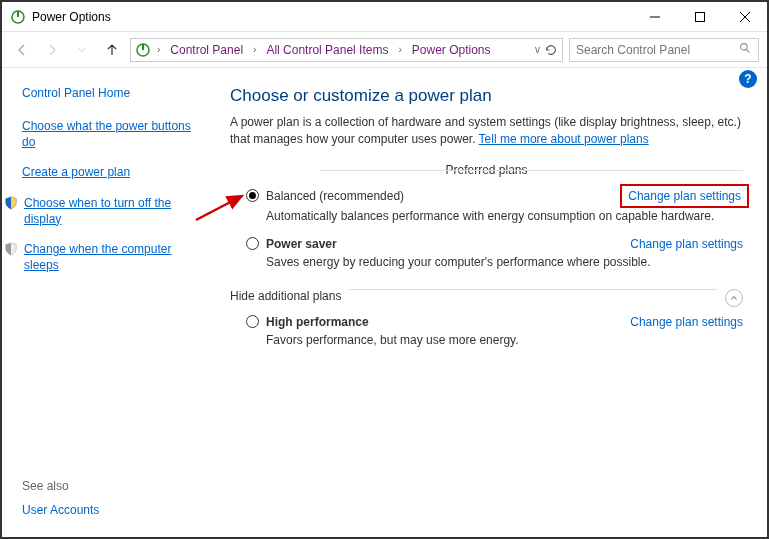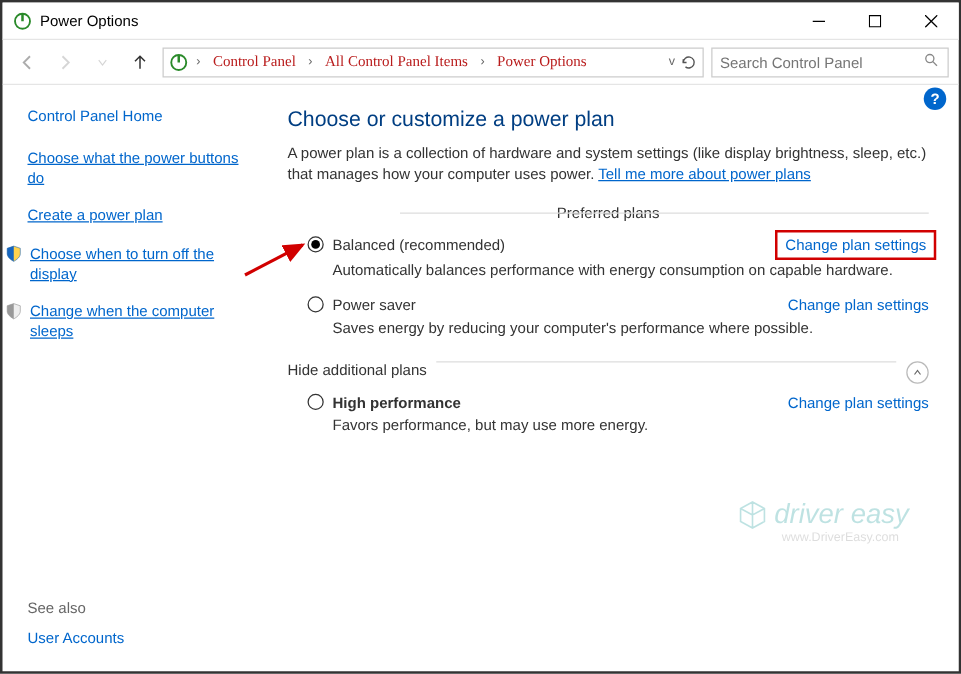--- a/index.html
+++ b/index.html
@@ -12,21 +12,21 @@
 .winbtns { display: flex; height: 100%; }
 .winbtn { width: 45px; display: flex; align-items: center; justify-content: center; cursor: pointer; }
 .winbtn svg { width: 10px; height: 10px; }
 
 
 .navbar { height: 36px; display: flex; align-items: center; padding: 0 8px; gap: 6px; border-bottom: 1px solid #e5e5e5; }
 .navbtn { width: 24px; height: 24px; display: flex; align-items: center; justify-content: center; }
 .navbtn.disabled { opacity: 0.4; }
 .breadcrumb { flex: 1; height: 24px; border: 1px solid #ccc; display: flex; align-items: center; padding: 0 4px; font-size: 12px; gap: 2px; }
 .bc-sep { color: #666; padding: 0 4px; font-size: 10px; }
-.bc-item { color: #b91c1c; padding: 2px 4px; font-family: Liberation Serif, serif; }
+.bc-item { color: #701a75; padding: 2px 4px; }
 .bc-icon { width: 16px; height: 16px; }
 .bc-right { margin-left: auto; display: flex; gap: 4px; align-items: center; }
 .searchbox { width: 190px; height: 24px; border: 1px solid #ccc; display: flex; align-items: center; padding: 0 6px; font-size: 12px; color: #888; }
 .searchbox input { border: none; outline: none; flex: 1; font-size: 12px; color: #333; background: transparent; }
 .searchbox .sicon { color: #888; }
 
 
 .content { display: flex; height: calc(100% - 66px); position: relative; }
 .sidebar { width: 210px; padding: 18px 12px 12px 20px; font-size: 12px; }
 .sidebar .home { color: #0066cc; margin-bottom: 18px; }
@@ -188,21 +188,21 @@
         <span class="radio checked"></span>
         <span class="pname">Balanced (recommended)</span>
         <span class="cps highlight-box">Change plan settings</span>
       </div>
       <div class="pdesc">Automatically balances performance with energy consumption on capable hardware.</div>
     </div>
 
     <div class="plan">
       <div class="plan-row">
         <span class="radio"></span>
-        <span class="pname" style="font-weight:normal">Power saver</span>
+        <span class="pname" style="font-weight:bold">Power saver</span>
         <span class="cps">Change plan settings</span>
       </div>
       <div class="pdesc">Saves energy by reducing your computer's performance where possible.</div>
     </div>
 
     <div class="hide-hdr">
       <span class="txt">Hide additional plans</span>
       <span class="line2"></span>
       <span class="expand-btn">
           <svg width="8" height="8" viewBox="0 0 10 10">
@@ -213,28 +213,20 @@
 
     <div class="plan">
       <div class="plan-row">
         <span class="radio"></span>
         <span class="pname" style="font-weight:bold">High performance</span>
         <span class="cps">Change plan settings</span>
       </div>
       <div class="pdesc">Favors performance, but may use more energy.</div>
     </div>
 
-    <div class="watermark">
-      <div class="wm1">
-        <svg class="cube" width="26" height="26" viewBox="0 0 30 30">
-            <path d="M15 3 L26 9 L26 21 L15 27 L4 21 L4 9 Z M15 3 L15 15 L26 9 M15 15 L4 9 M15 15 L15 27" fill="none" stroke="#1a9b9b" stroke-width="1.5"></path>
-          </svg><span>driver easy</span>
-      </div>
-      <div class="wm2">www.DriverEasy.com</div>
-    </div>
   </div>
 </div>
 
 <svg class="arrow-annot" width="60" height="36">
   <defs>
       <marker id="ah" markerWidth="8" markerHeight="8" refX="6" refY="3" orient="auto">
         <path d="M0 0 L7 3 L0 6 Z" fill="#d10000"></path>
       </marker>
     </defs>
   <line x1="4" y1="30" x2="50" y2="6" stroke="#d10000" stroke-width="2.5" marker-end="url(#ah)"></line>

